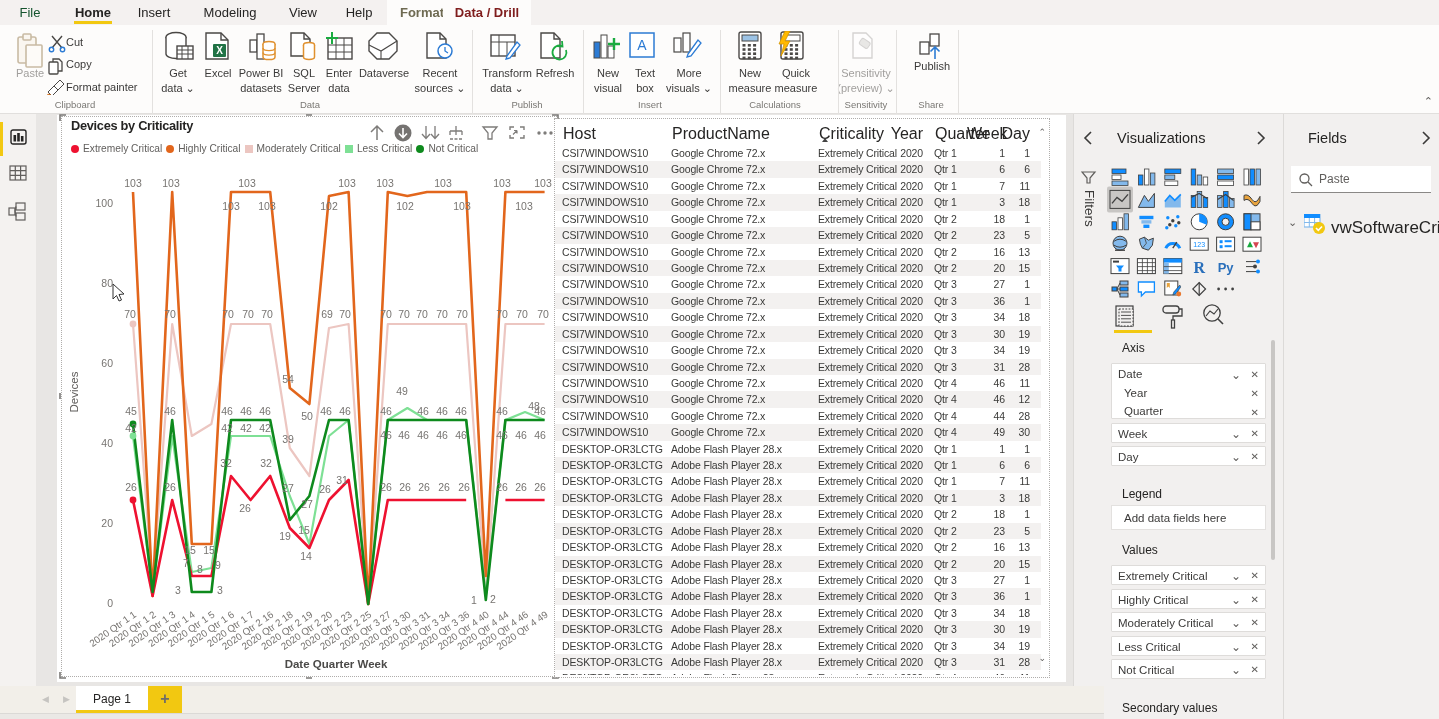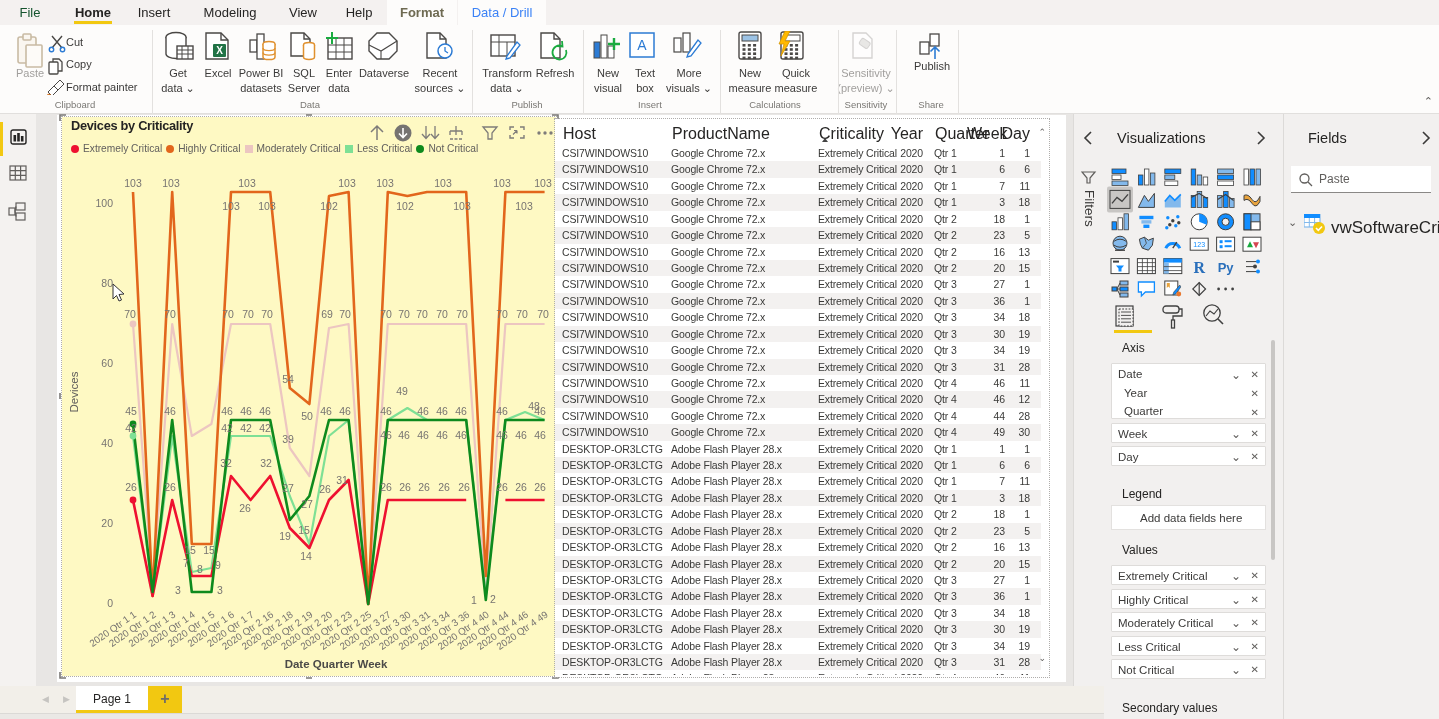--- a/index.html
+++ b/index.html
@@ -4,21 +4,21 @@
 html,body{width:1439px;height:719px;font-family:"Liberation Sans",sans-serif;overflow:hidden;position:relative;background:#E8E6E4}
 .tabbar{position:absolute;left:0;top:0;width:1439px;height:25px;background:#F4F1F0}
 .tab{position:absolute;top:0;height:25px;line-height:25px;font-size:13px;color:#252423;text-align:center}
 .ribbon{position:absolute;left:0;top:25px;width:1439px;height:89px;background:#FDFCFB;border-bottom:1px solid #E1DFDD}
 .rlab{position:absolute;width:90px;text-align:center;font-size:11px;line-height:14.5px}
 .slbl{position:absolute;font-size:11px;color:#3B3A39}
 .glab{position:absolute;top:74px;width:100px;text-align:center;font-size:9.5px;color:#7A7874}
 .nav{position:absolute;left:0;top:114px;width:36px;height:572px;background:#F4F2F0}
 .canvas{position:absolute;left:36px;top:114px;width:1037px;height:572px;background:#E8E6E4}
 .page{position:absolute;left:57px;top:115px;width:1009px;height:567px;background:#fff}
-.chartv{position:absolute;left:62px;top:117px;width:494px;height:559px;background:#fef9c3;outline:1.5px dotted #AFADAB}
+.chartv{position:absolute;left:62px;top:117px;width:494px;height:559px;background:#ffffff;outline:1.5px dotted #AFADAB}
 .tablev{position:absolute;left:555px;top:119px;width:494px;height:558px;background:#fff;outline:1.5px dotted #AFADAB}
 .trow{position:absolute;left:0;width:486px;height:16.42px;line-height:16.42px;font-size:10.5px;letter-spacing:-0.15px;color:#3A3A38;white-space:nowrap}
 .trow span{position:absolute}
 .thead{position:absolute;left:0;top:0;width:486px;height:26px;font-size:16px;color:#252423}
 .thead span{position:absolute;top:6px}
 .fstrip{position:absolute;left:1073px;top:114px;width:31px;height:605px;background:#F2F0EF;border-left:1px solid #DCDAD8}
 .pane{position:absolute;left:1104px;top:114px;width:179px;height:605px;background:#F2F0EF}
 .fpane{position:absolute;left:1283px;top:114px;width:156px;height:605px;background:#F2F0EF;border-left:1px solid #DCDAD8}
 .ptitle{position:absolute;font-size:14.5px;color:#252423}
 .pill{position:absolute;left:1111px;width:155px;background:#fff;border:1px solid #DEDCDA;font-size:11.5px;color:#3B3A39;padding-left:6px;border-radius:1px}
@@ -32,21 +32,21 @@
 </style></head><body>
 
 <div class="tabbar">
 <div class="tab" style="left:14px;width:32px;color:#14532d">File</div>
 <div class="tab" style="left:70px;width:46px;font-weight:bold">Home<div style="position:absolute;left:4px;bottom:1px;width:38px;height:3px;background:#F2C811"></div></div>
 <div class="tab" style="left:133px;width:42px">Insert</div>
 <div class="tab" style="left:198px;width:64px">Modeling</div>
 <div class="tab" style="left:285px;width:36px">View</div>
 <div class="tab" style="left:342px;width:34px">Help</div>
 <div class="tab" style="left:387px;width:70px;background:#FDFCFB;color:#6E6A52;font-weight:bold">Format</div>
-<div class="tab" style="left:458px;width:88px;background:#FDFCFB;font-weight:normal;color:#3b82f6">Data / Drill</div>
+<div class="tab" style="left:443px;width:88px;background:#FDFCFB;font-weight:bold;color:#7f1d1d">Data / Drill</div>
 </div>
 
 <div class="ribbon">
 <svg width="970" height="64" style="position:absolute;left:0;top:6px">
 <g transform="translate(16,2)">
         <rect x="2" y="4" width="18" height="26" rx="2" fill="#FAF6F0" stroke="#C9BBA4" stroke-width="1.6"></rect>
         <rect x="7" y="1" width="8" height="6" rx="1" fill="#FAF6F0" stroke="#C9BBA4" stroke-width="1.6"></rect>
         <rect x="10" y="12" width="16" height="22" rx="1" fill="#FDFBF8" stroke="#C9BBA4" stroke-width="1.6"></rect>
       </g>
 <g stroke="#4A4846" stroke-width="1.4" fill="none">
@@ -933,21 +933,21 @@
     </g>
 <g transform="translate(96,2)">
       <circle cx="10" cy="9" r="8.2" fill="none" stroke="#404040" stroke-width="1.3"></circle>
       <polyline points="4,12 8,7 12,10 16,5" fill="none" stroke="#404040" stroke-width="1.2"></polyline>
       <line x1="16" y1="15" x2="21" y2="20" stroke="#404040" stroke-width="1.6"></line>
     </g>
 </svg>
 <div style="position:absolute;left:1114px;top:330px;width:38px;height:3px;background:#F2C811"></div>
 <div class="slab" style="top:341px">Axis</div>
 <div class="slab" style="top:487px">Legend</div>
-<div style="position:absolute;left:1111px;top:505px;width:155px;height:25px;background:#fff;border:1px solid #E3E1DF;font-size:11.5px;color:#3B3A39;line-height:25px;padding-left:28px">Add data fields here</div>
+<div style="position:absolute;left:1111px;top:505px;width:155px;height:25px;background:#fff;border:1px solid #E3E1DF;font-size:11.5px;color:#3B3A39;line-height:25px;padding-left:12px">Add data fields here</div>
 <div class="slab" style="top:543px">Values</div>
 <div class="slab" style="top:701px">Secondary values</div>
 <div class="pill" style="top:363px;height:56px;line-height:18.5px;padding-top:1px">Date<span class="px" style="right:6px;top:2px">✕</span><span class="px" style="right:24px;top:2px;font-size:12px">⌄</span><div style="padding-left:6px">Year<span class="px" style="right:6px;top:21px">✕</span></div><div style="padding-left:6px">Quarter<span class="px" style="right:6px;top:40px">✕</span></div></div>
 <div class="pill" style="top:423px;height:20px;line-height:20px">Week<span class="px" style="right:6px;top:0">✕</span><span class="px" style="right:24px;top:0;font-size:12px">⌄</span></div>
 <div class="pill" style="top:446px;height:20px;line-height:20px">Day<span class="px" style="right:6px;top:0">✕</span><span class="px" style="right:24px;top:0;font-size:12px">⌄</span></div>
 <div class="pill" style="top:565px;height:20px;line-height:20px">Extremely Critical<span class="px" style="right:6px;top:0">✕</span><span class="px" style="right:24px;top:0;font-size:12px">⌄</span></div>
 <div class="pill" style="top:588.5px;height:20px;line-height:20px">Highly Critical<span class="px" style="right:6px;top:0">✕</span><span class="px" style="right:24px;top:0;font-size:12px">⌄</span></div>
 <div class="pill" style="top:612px;height:20px;line-height:20px">Moderately Critical<span class="px" style="right:6px;top:0">✕</span><span class="px" style="right:24px;top:0;font-size:12px">⌄</span></div>
 <div class="pill" style="top:635.5px;height:20px;line-height:20px">Less Critical<span class="px" style="right:6px;top:0">✕</span><span class="px" style="right:24px;top:0;font-size:12px">⌄</span></div>
 <div class="pill" style="top:659px;height:20px;line-height:20px">Not Critical<span class="px" style="right:6px;top:0">✕</span><span class="px" style="right:24px;top:0;font-size:12px">⌄</span></div>

